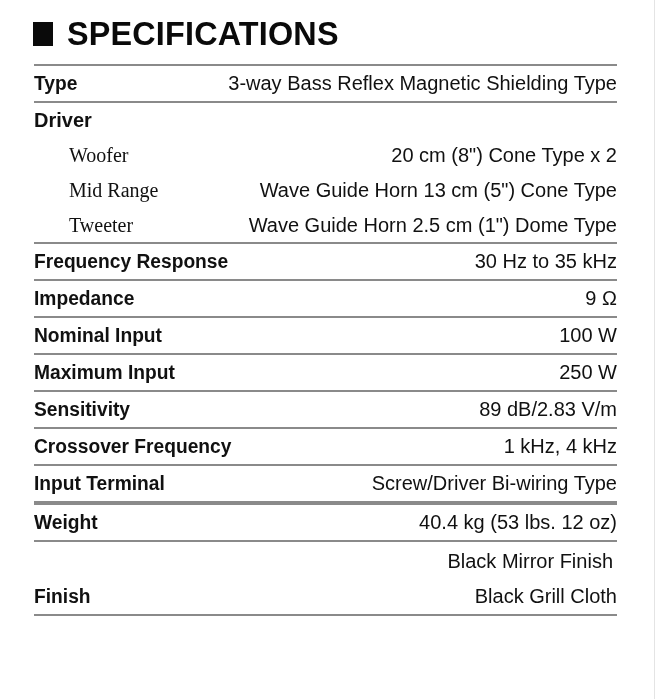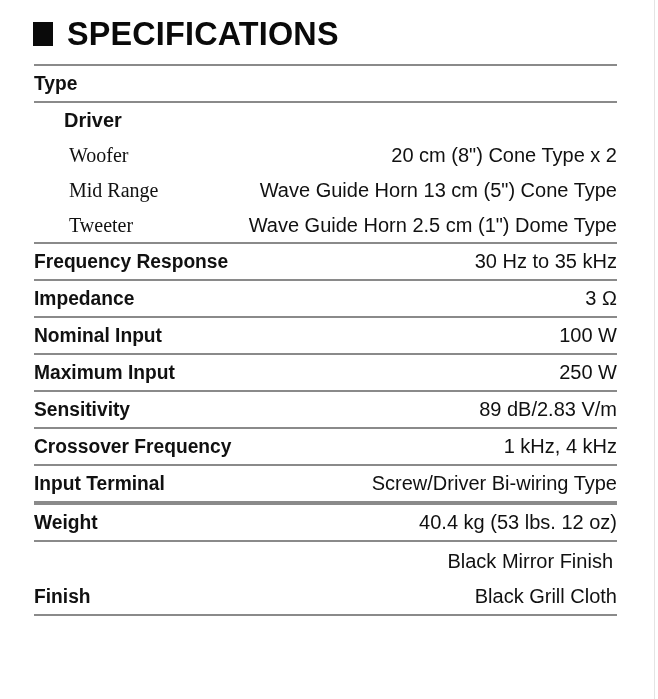--- a/index.html
+++ b/index.html
@@ -89,21 +89,20 @@
     line-height: 35px;
   }
   .row.tall.driver-block {
     height: 139px;
     display: block;
   }
   .driver-block .driver-head {
     font-weight: bold;
     line-height: 35px;
     height: 35px;
-    margin-left: 30px;
   }
   .driver-block .sub {
     height: 35px;
   }
   .value-lines {
     display: flex;
     flex-direction: column;
     align-items: flex-end;
   }
   .value-lines span {
@@ -123,20 +122,21 @@
 <div class="heading">
   <div class="square"></div>
   <div class="title">SPECIFICATIONS</div>
 </div>
 
 <div class="table">
   <div class="rule"></div>
 
   <div class="row">
     <span class="label">Type</span>
+    <span class="value">3-way Bass Reflex Magnetic Shielding Type</span>
   </div>
   <div class="rule"></div>
 
   <div class="row tall driver-block">
     <div class="driver-head">Driver</div>
     <div class="row sub">
       <span class="label">Woofer</span>
       <span class="value">20 cm (8") Cone Type x 2</span>
     </div>
     <div class="row sub">
@@ -151,21 +151,21 @@
   <div class="rule"></div>
 
   <div class="row">
     <span class="label">Frequency Response</span>
     <span class="value">30 Hz to 35 kHz</span>
   </div>
   <div class="rule"></div>
 
   <div class="row">
     <span class="label">Impedance</span>
-    <span class="value">3 Ω</span>
+    <span class="value">9 Ω</span>
   </div>
   <div class="rule"></div>
 
   <div class="row">
     <span class="label">Nominal Input</span>
     <span class="value">100 W</span>
   </div>
   <div class="rule"></div>
 
   <div class="row">

